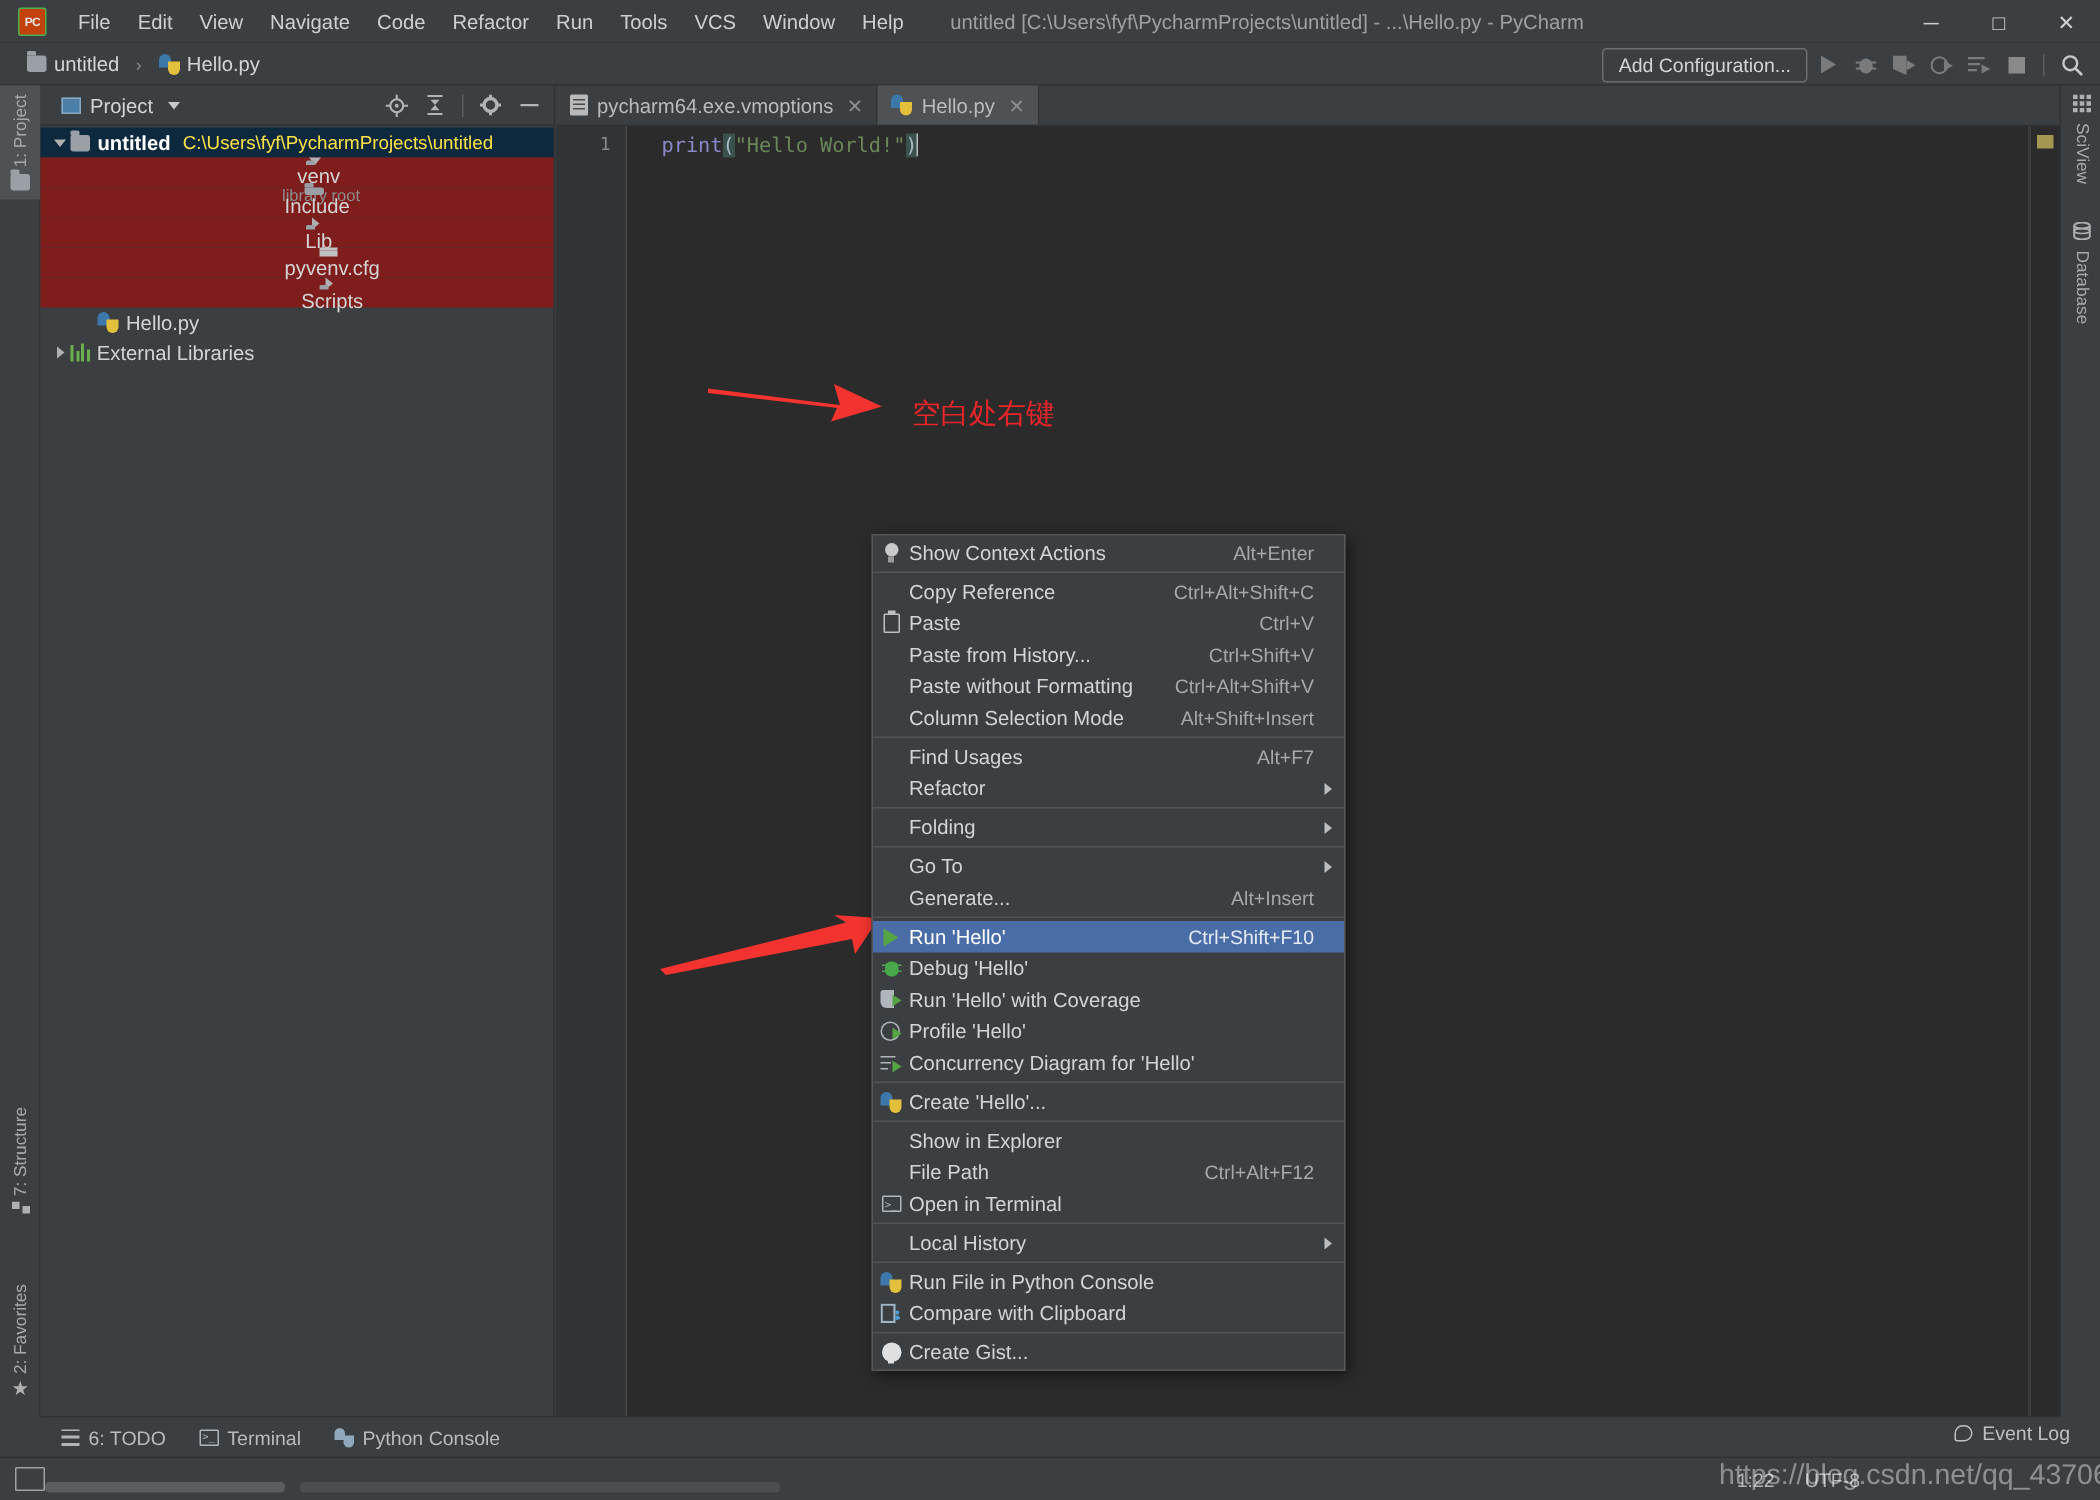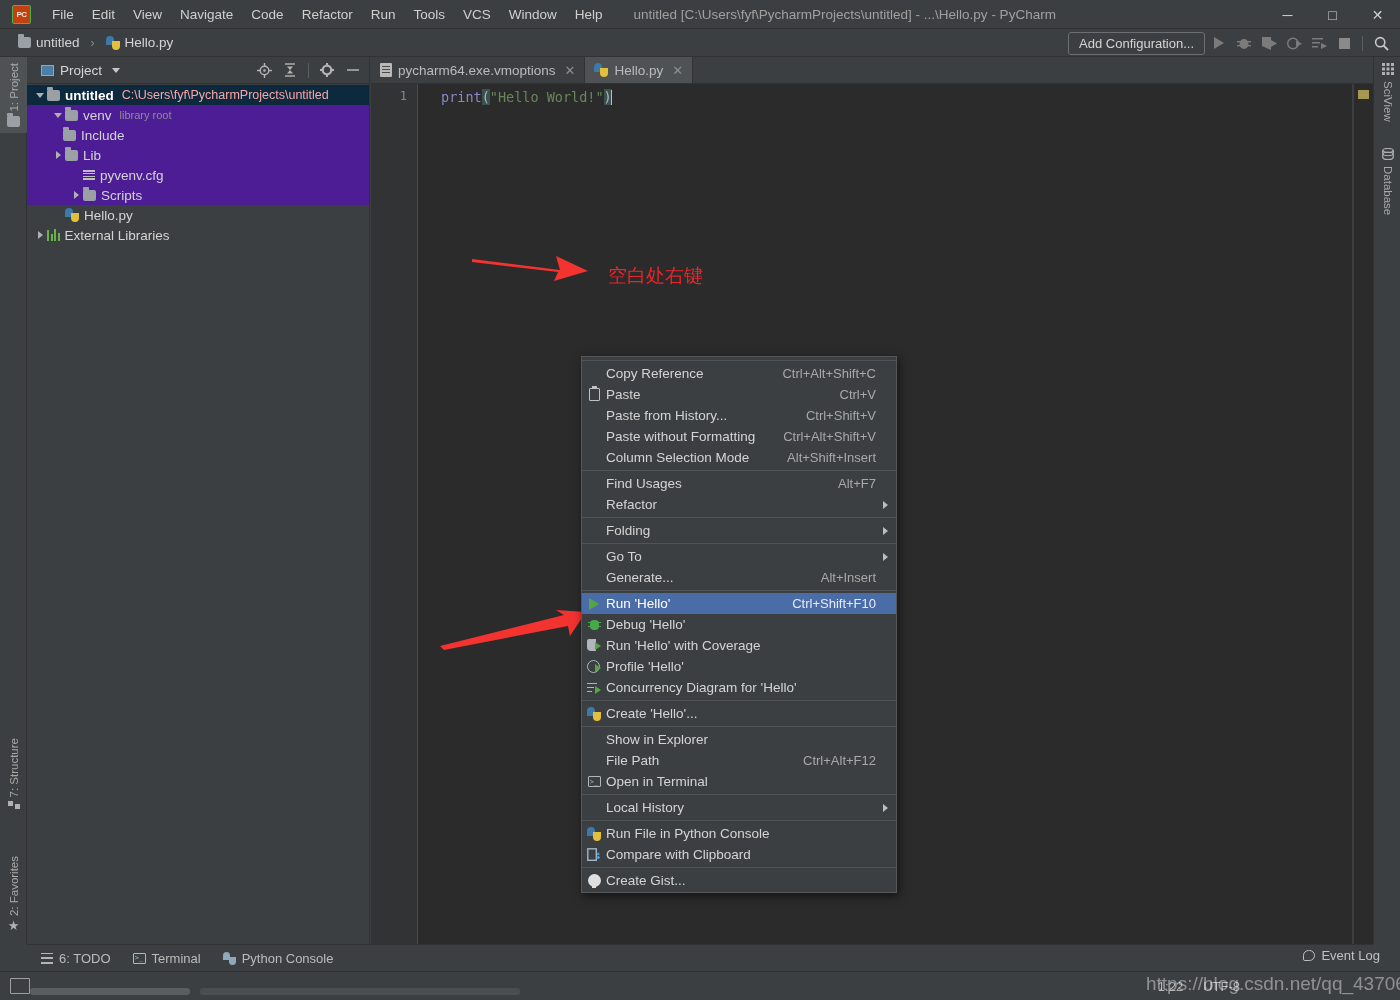--- a/index.html
+++ b/index.html
@@ -68,29 +68,29 @@
   .proj-sq { width:13px; height:11px; background:#4b7fa8; border:1px solid #8aa8c0; }
   .caret-d { width:0;height:0;border-left:4px solid transparent;border-right:4px solid transparent;
     border-top:5px solid #c8c8c8; margin-left:4px; }
   .proj-acts { margin-left:auto; display:flex; align-items:center; gap:2px; }
   .pa { width:24px; height:22px; display:flex; align-items:center; justify-content:center; color:#b4b4b4; }
   .vdiv { width:1px; height:15px; background:#5a5e60; margin:0 4px; }
 
   .tree { padding-top:1px; font-size:13.5px; }
   .trow { height:20px; display:flex; align-items:center; white-space:nowrap; padding-left:6px; }
   .trow.selected { background:#0d293e; }
-  .trow.inlib { background:#4c1d95; }
+  .trow.inlib { background:#7f1d1d;flex-direction:column; }
   .tarrow { width:14px; display:flex; align-items:center; justify-content:center; flex:none; }
   .tarrow i { display:block; width:0;height:0;border-top:4px solid transparent;
     border-bottom:4px solid transparent;border-left:5px solid #b0b0b0; }
   .tarrow.open i { border-left:4px solid transparent;border-right:4px solid transparent;
     border-top:5px solid #b0b0b0; border-bottom:0; }
   .tname { color:#d4d4d4; margin-left:5px; }
   .tname.bold { font-weight:bold; color:#ffffff; }
-  .tpath { color:#fca5a5; margin-left:8px; font-size:12.5px; }
+  .tpath { color:#fde047; margin-left:8px; font-size:12.5px; }
   .tlib { color:#8e8e8e; margin-left:8px; font-size:11px; }
   .cfg-ic { width:12px; height:12px; display:flex; flex-direction:column; justify-content:space-evenly; }
   .cfg-ic span { display:block; height:1.5px; background:#c0c0c0; }
   .bar-ic { display:flex; align-items:flex-end; gap:1.5px; height:12px; }
   .bar-ic span { width:2px; background:#6ab04c; }
   .scr-ic { width:13px; height:13px; position:relative; }
   .scr-ic:before{content:"";position:absolute;left:0;top:0;width:9px;height:11px;background:#8a9fae;}
   .scr-ic:after{content:"";position:absolute;right:-1px;bottom:-1px;width:7px;height:7px;
     border-radius:50%;background:#4b9fd5;}
 
@@ -499,20 +499,28 @@
     <path d="M2 11 L90 22 L86 8 L118 23 L84 33 L88 24 L2 14 Z" fill="#f2332f"></path>
   </svg>
   <div class="ann-txt" style="left:608px; top:263px;">空白处右键</div>
 
   <svg class="arrow-svg" style="left:438px; top:608px;" width="150" height="42">
     <path d="M2 38 L126 7 L118 2 L148 4 L132 28 L130 18 L6 42 Z" fill="#f2332f"></path>
   </svg>
 
   <div class="ctx">
 
+    <div class="ci">
+      <span class="ci-ic">
+          <span class="ic-bulb"></span>
+        </span>
+      <span class="ci-lb">Show Context Actions</span>
+      <span class="ci-sc">Alt+Enter</span>
+      <span class="ci-ar"></span>
+    </div>
     <div class="ci-sep"></div>
 
     <div class="ci">
       <span class="ci-ic"></span>
       <span class="ci-lb">Copy Reference</span>
       <span class="ci-sc">Ctrl+Alt+Shift+C</span>
       <span class="ci-ar"></span>
     </div>
     <div class="ci">
       <span class="ci-ic">

